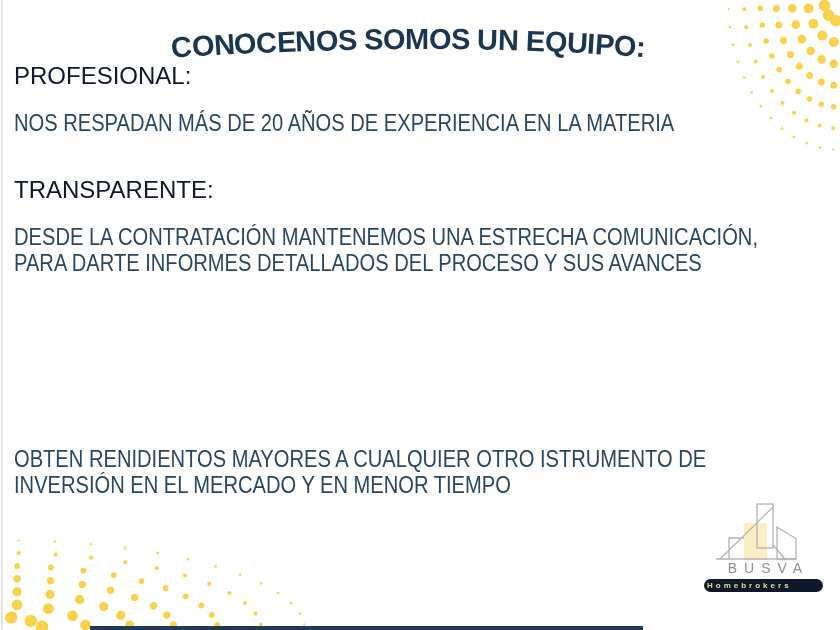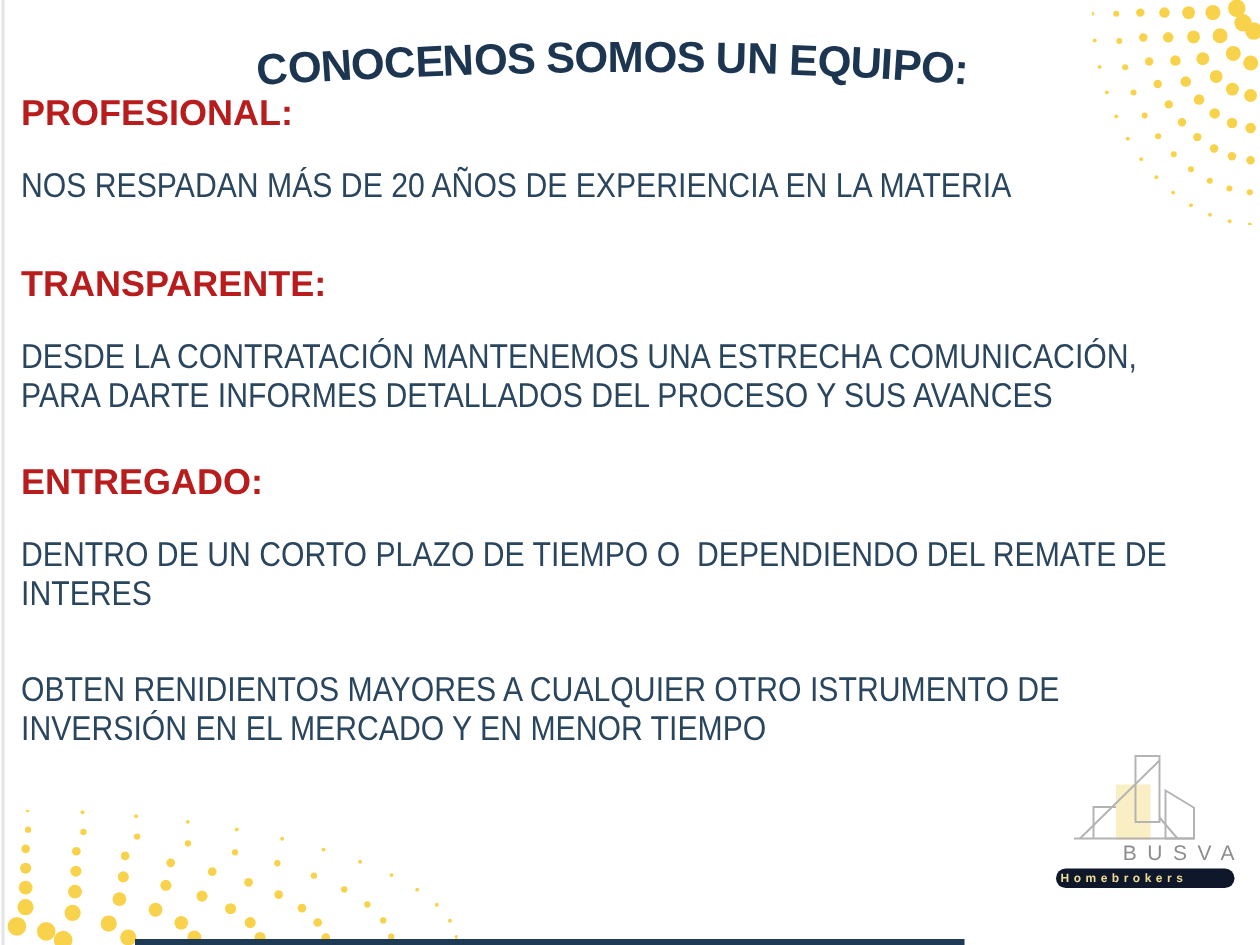--- a/index.html
+++ b/index.html
@@ -9,35 +9,35 @@
   }
   .edge-line{position:absolute;left:1px;top:0;bottom:0;width:2px;background:#e4e4e4;}
   .title{
     position:absolute;top:12px;left:0;width:816px;text-align:center;
     font-size:29px;font-weight:bold;letter-spacing:-0.5px;color:#1c3551;
     white-space:nowrap;
   }
   .section{position:absolute;left:14px;right:30px;}
   .sec-0{top:62px;} .sec-1{top:164px;margin-top:12px;} .sec-2{top:308px;} .sec-3{top:426px;}
   .section h2{
-    margin:0;font-size:24px;line-height:28px;font-weight:bold;color:#b91c1c;
+    margin:0;font-size:24px;line-height:28px;font-weight:normal;color:#0f172a;
     letter-spacing:0;
   }
   .section p{
     margin:21px 0 0 0;font-size:23px;line-height:25.5px;color:#2a465f;
     white-space:pre-wrap;width:940px;
     transform:scaleX(0.875);transform-origin:0 0;
   }
   .dots{position:absolute;pointer-events:none;}
   #dots-tr{top:0;right:0;}
   #dots-bl{bottom:0;left:0;}
   .logo{position:absolute;left:700px;top:497px;width:130px;}
   .logo svg{display:block;}
   .logo-name{
-    position:absolute;left:0;top:63px;width:130px;text-align:right;
+    position:absolute;left:0;top:63px;width:130px;text-align:center;
     font-size:14px;letter-spacing:7px;text-indent:7px;color:#8d8d8d;
   }
   .logo-pill{
     position:absolute;left:4px;top:82px;width:119px;height:13px;border-radius:7px;
     background:#0f172a;text-align:left;font-size:8px;line-height:13px;
     letter-spacing:3px;text-indent:3px;color:#eddc96;font-weight:bold;
   }
   .bottom-bar{position:absolute;left:90px;bottom:0;width:553px;height:4px;background:#1f3a54;}
 </style>
 </head>
@@ -168,25 +168,20 @@
     <h2>PROFESIONAL:</h2>
     <p>NOS RESPADAN MÁS DE 20 AÑOS DE EXPERIENCIA EN LA MATERIA</p>
   </div>
 
   <div class="section sec-1">
     <h2>TRANSPARENTE:</h2>
     <p>DESDE LA CONTRATACIÓN MANTENEMOS UNA ESTRECHA COMUNICACIÓN,
 PARA DARTE INFORMES DETALLADOS DEL PROCESO Y SUS AVANCES</p>
   </div>
 
-  <div class="section sec-2">
-    <h2>ENTREGADO:</h2>
-    <p>DENTRO DE UN CORTO PLAZO DE TIEMPO O  DEPENDIENDO DEL REMATE DE
-INTERES</p>
-  </div>
 
   <div class="section sec-3">
     <p>OBTEN RENIDIENTOS MAYORES A CUALQUIER OTRO ISTRUMENTO DE
 INVERSIÓN EN EL MERCADO Y EN MENOR TIEMPO</p>
   </div>
 
   <div class="logo">
     <svg width="130" height="66" viewBox="0 0 130 66">
       <rect x="44" y="26" width="23" height="37" fill="#faeec4"></rect>
       <g fill="none" stroke="#b3b3b3" stroke-width="1.3" stroke-linejoin="miter">

